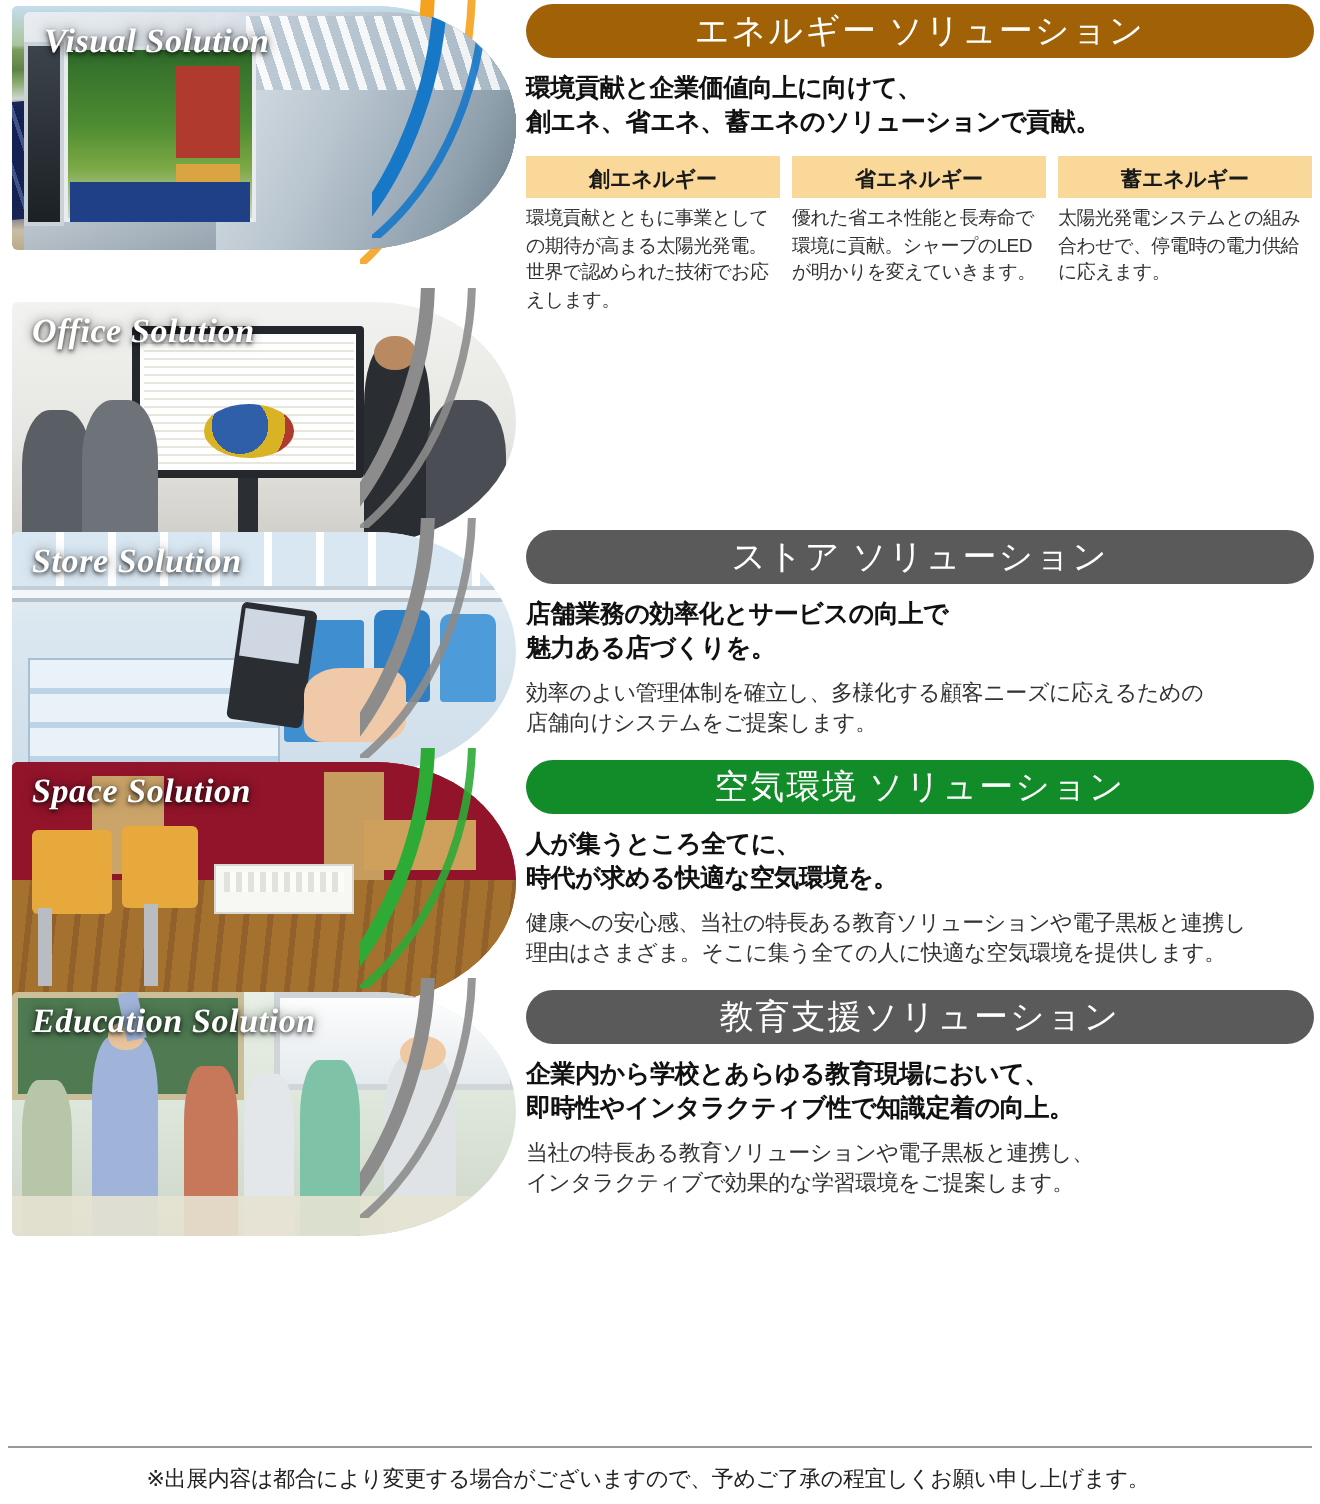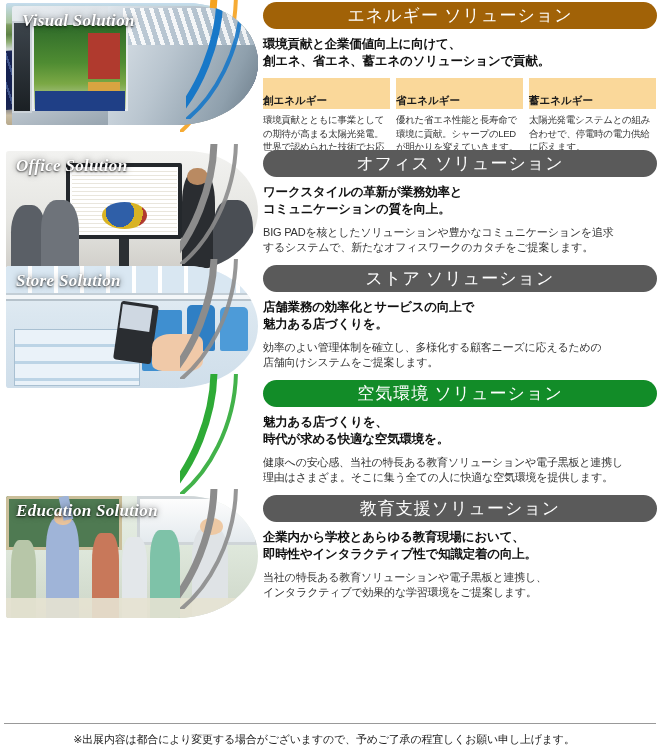--- a/index.html
+++ b/index.html
@@ -109,25 +109,25 @@
   
   .boxes {
     margin-top: 7px;
     display: flex;
     gap: 6px;
     width: 394px;
   }
   .box { width: 127px; }
   .box-head {
     background: #fad89a;
-    text-align: left;
+    text-align: center;
     font-size: 10.5px;
     font-weight: bold;
     color: #1a1a1a;
-    padding: 16px 0 3px;
+    padding: 6px 0 3px;
     line-height: 1.2;
   }
   .box-body {
     margin-top: 4px;
     font-size: 9.5px;
     line-height: 1.42;
     color: #333333;
     letter-spacing: -0.3px;
   }
 
@@ -247,32 +247,20 @@
           </div>
       <div class="vis-label">Office Solution</div>
     </div>
     <div class="swoosh">
           <svg width="96" height="120" viewBox="0 0 96 120">
     <path d="M 6 -6 L 30 -6 C 30 36 8 98.39999999999999 -26 120 L -26 -6 Z" fill="none"></path>
     <path d="M 34 -4 C 34 39.6 14 96 -20 126" stroke="#8c8c8c" stroke-width="7" fill="none" stroke-linecap="round"></path>
     <path d="M 56 -4 C 56 48 30 103.2 -10 128" stroke="#8c8c8c" stroke-width="4" fill="none" stroke-linecap="round" opacity="0.9"></path>
   </svg>
         </div>
-    <div class="content">
-      <div class="banner" style="background:#5a5a5a">オフィス ソリューション</div>
-      <div class="lead">
-            <span style="display:block">ワークスタイルの革新が業務効率と</span>
-            <span style="display:block">コミュニケーションの質を向上。</span>
-          </div>
-      <div class="desc">
-            <span style="display:block">BIG PADを核としたソリューションや豊かなコミュニケーションを追求</span>
-            <span style="display:block">するシステムで、新たなオフィスワークのカタチをご提案します。</span>
-          </div>
-
-    </div>
   </div>
   <div class="section store">
     <div class="visual">
       <div class="photo">
     <div style="position:absolute;inset:0;background:linear-gradient(180deg,#e9f1f7 0%,#dbe7f0 40%,#cfdeea 100%);"></div>
     <div style="position:absolute;left:0;top:0;width:100%;height:22%;background:
       repeating-linear-gradient(90deg,#d9e7f2 0 22px,#ffffff 22px 26px);"></div>
     <div style="position:absolute;left:0;top:22%;width:100%;height:7%;background:#f4f7f9;border-top:2px solid #c3ced6;border-bottom:2px solid #b6c2cb;"></div>
     <div style="position:absolute;left:3%;top:52%;width:50%;height:46%;background:
       repeating-linear-gradient(180deg,#eaf2f9 0 14px,#bcd4e6 14px 17px);border:1px solid #a9c0d2;"></div>
@@ -299,31 +287,49 @@
             <span style="display:block">魅力ある店づくりを。</span>
           </div>
       <div class="desc">
             <span style="display:block">効率のよい管理体制を確立し、多様化する顧客ニーズに応えるための</span>
             <span style="display:block">店舗向けシステムをご提案します。</span>
           </div>
 
     </div>
   </div>
   <div class="section space">
+    <div class="visual">
+      <div class="photo">
+    <div style="position:absolute;inset:0;background:linear-gradient(180deg,#8e1028 0%,#9e1a2c 44%,#8c5a28 50%,#a7702f 68%,#8e5a22 100%);"></div>
+    <div style="position:absolute;left:0;top:0;width:100%;height:48%;background:#92142a;"></div>
+    <div style="position:absolute;left:16%;top:6%;width:14%;height:40%;background:#cba46a;"></div>
+    <div style="position:absolute;left:62%;top:4%;width:12%;height:44%;background:#c79c5f;"></div>
+    <div style="position:absolute;left:0;top:48%;width:100%;height:52%;background:
+      repeating-linear-gradient(96deg,#a5712f 0 9px,#92602a 9px 12px);"></div>
+    <div style="position:absolute;left:40%;top:42%;width:28%;height:20%;background:#f7f7f4;border:1px solid #d8d8d2;"></div>
+    <div style="position:absolute;left:42%;top:45%;width:24%;height:8%;background:repeating-linear-gradient(90deg,#e2e2dd 0 3px,#fbfbf8 3px 6px);"></div>
+    <div style="position:absolute;left:4%;top:28%;width:16%;height:34%;background:#e8a93c;border-radius:3px;"></div>
+    <div style="position:absolute;left:22%;top:26%;width:15%;height:34%;background:#e8a93c;border-radius:3px;"></div>
+    <div style="position:absolute;left:70%;top:24%;width:22%;height:20%;background:#cfa05c;"></div>
+    <div style="position:absolute;left:5%;top:60%;width:3%;height:32%;background:#b9bcc0;"></div>
+    <div style="position:absolute;left:26%;top:58%;width:3%;height:34%;background:#b9bcc0;"></div>
+          </div>
+      <div class="vis-label">Space Solution</div>
+    </div>
     <div class="swoosh">
           <svg width="96" height="120" viewBox="0 0 96 120">
     <path d="M 6 -6 L 30 -6 C 30 36 8 98.39999999999999 -26 120 L -26 -6 Z" fill="none"></path>
     <path d="M 34 -4 C 34 39.6 14 96 -20 126" stroke="#2eaa36" stroke-width="7" fill="none" stroke-linecap="round"></path>
     <path d="M 56 -4 C 56 48 30 103.2 -10 128" stroke="#2eaa36" stroke-width="4" fill="none" stroke-linecap="round" opacity="0.9"></path>
   </svg>
         </div>
     <div class="content">
       <div class="banner" style="background:#128c28">空気環境 ソリューション</div>
       <div class="lead">
-            <span style="display:block">魅力ある店づくりを、</span>
+            <span style="display:block">人が集うところ全てに、</span>
             <span style="display:block">時代が求める快適な空気環境を。</span>
           </div>
       <div class="desc">
             <span style="display:block">健康への安心感、当社の特長ある教育ソリューションや電子黒板と連携し</span>
             <span style="display:block">理由はさまざま。そこに集う全ての人に快適な空気環境を提供します。</span>
           </div>
 
     </div>
   </div>
   <div class="section education">

